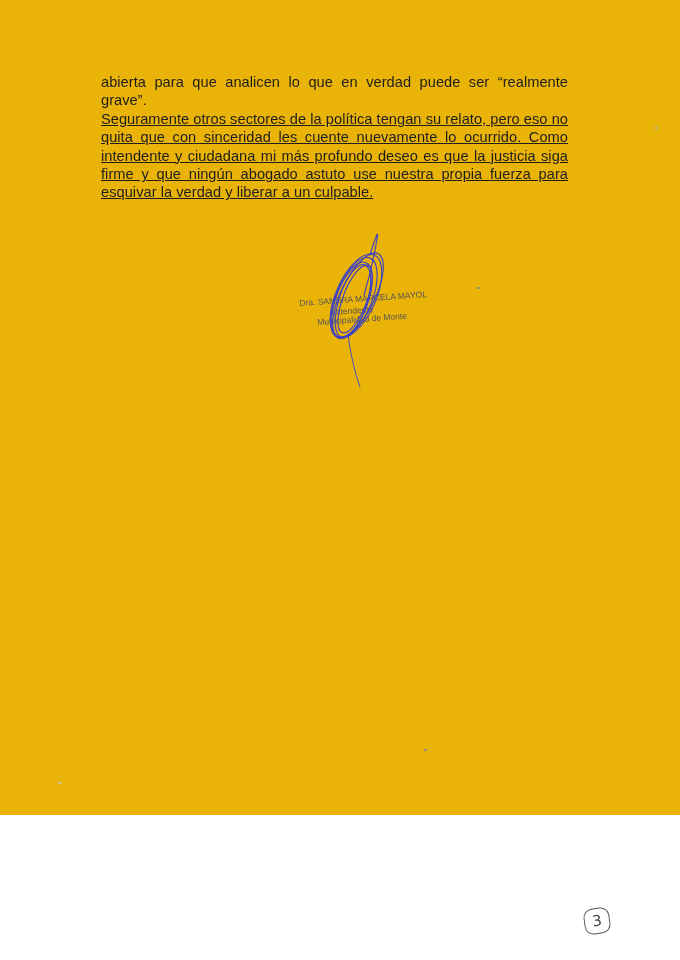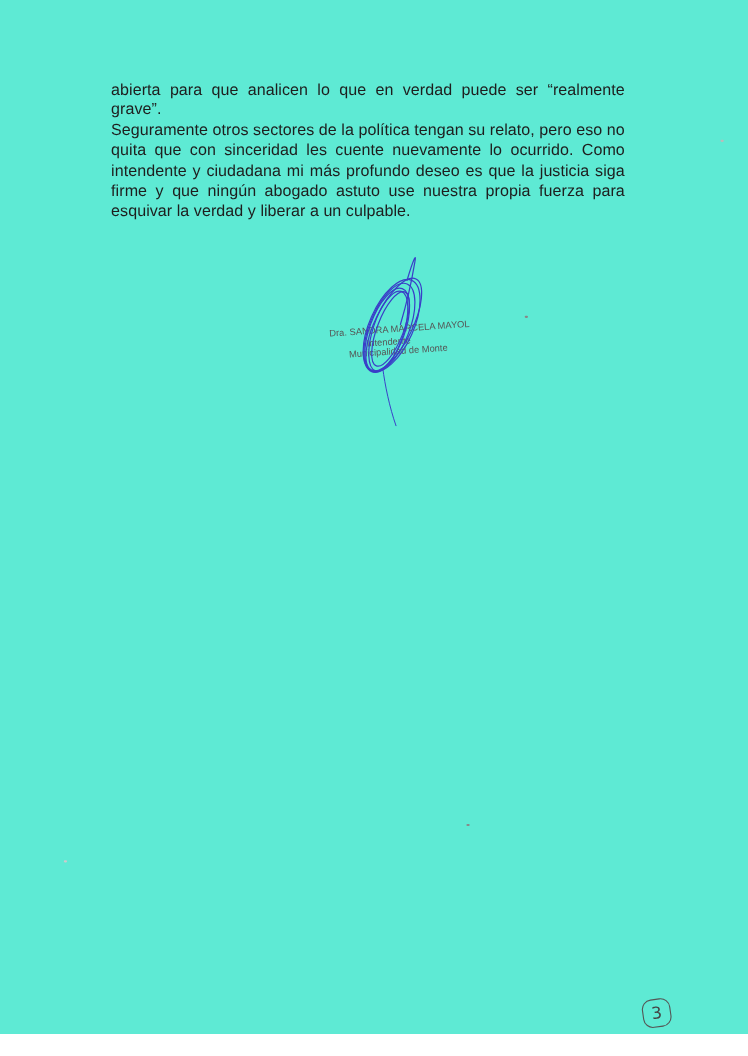--- a/index.html
+++ b/index.html
@@ -11,22 +11,22 @@
       width: 680px;
       height: 960px;
       position: relative;
       overflow: hidden;
       font-family: "Liberation Sans", sans-serif;
       color: #1e1e1e;
     }
     .page {
       position: absolute;
       left: 0; top: 0;
-      width: 680px; height: 940px;
-      background: #5eead4;
+      width: 680px; height: 815px;
+      background: #eab308;
     }
     .body-text {
       position: absolute;
       left: 101px;
       top: 73px;
       width: 467px;
       font-size: 14.6px;
       line-height: 18.4px;
       text-align: justify;
       letter-spacing: 0.05px;
@@ -81,21 +81,21 @@
       border-radius: 1px;
     }
   </style>
 </head>
 <body>
 
 <div class="page">
 
   <div class="body-text">
     <p style="text-align-last:left;">abierta para que analicen lo que en verdad puede ser “realmente grave”.</p>
-    <p style="text-align-last:left;">Seguramente otros sectores de la política tengan su relato, pero eso no quita que con sinceridad les cuente nuevamente lo ocurrido. Como intendente y ciudadana mi más profundo deseo es que la justicia siga firme y que ningún abogado astuto use nuestra propia fuerza para esquivar la verdad y liberar a un culpable.</p>
+    <p style="text-align-last:left;text-decoration:underline;">Seguramente otros sectores de la política tengan su relato, pero eso no quita que con sinceridad les cuente nuevamente lo ocurrido. Como intendente y ciudadana mi más profundo deseo es que la justicia siga firme y que ningún abogado astuto use nuestra propia fuerza para esquivar la verdad y liberar a un culpable.</p>
   </div>
 
   <div class="signature-block">
     <span class="stamp stamp-name">Dra. SANDRA MARCELA MAYOL</span>
     <span class="stamp stamp-role">Intendente</span>
     <span class="stamp stamp-org">Municipalidad de Monte</span>
 
     <svg class="signature-svg" width="170" height="170" viewBox="0 0 170 170">
       <g fill="none" stroke="#3a3fc8" stroke-width="1.1" stroke-linecap="round">
         <ellipse cx="72" cy="75" rx="16" ry="40" transform="rotate(20 72 75)"></ellipse>

